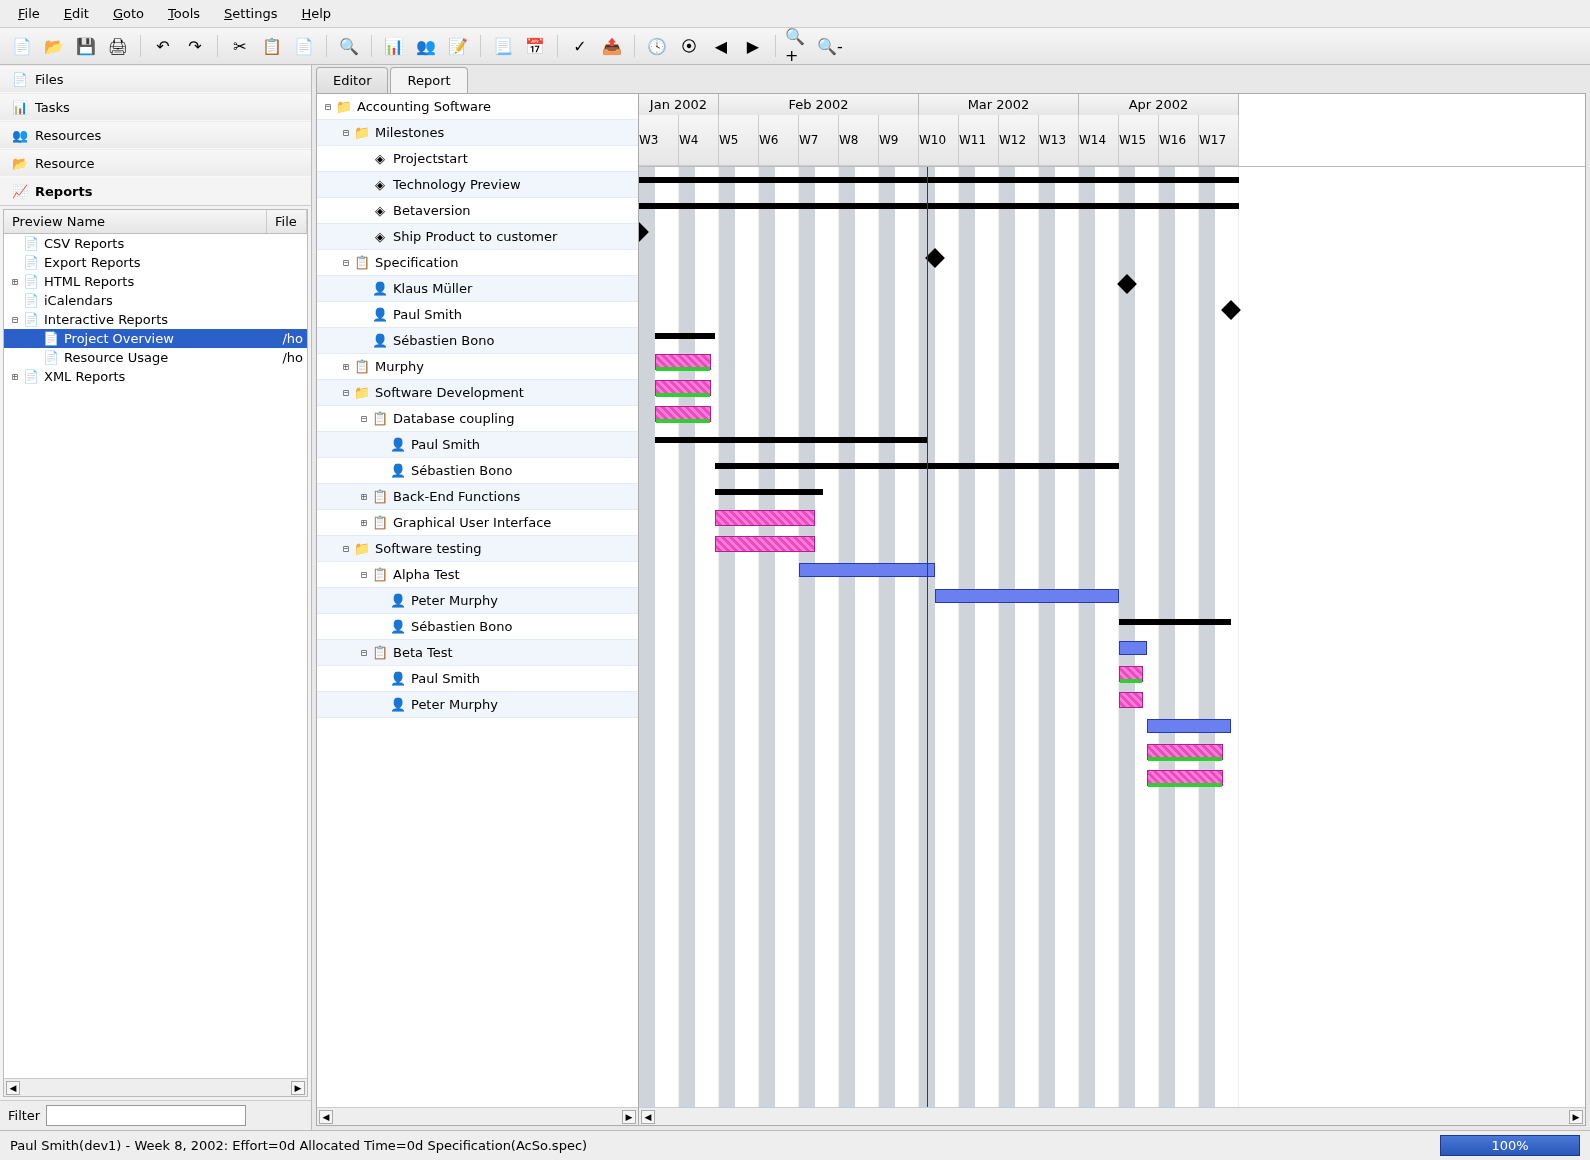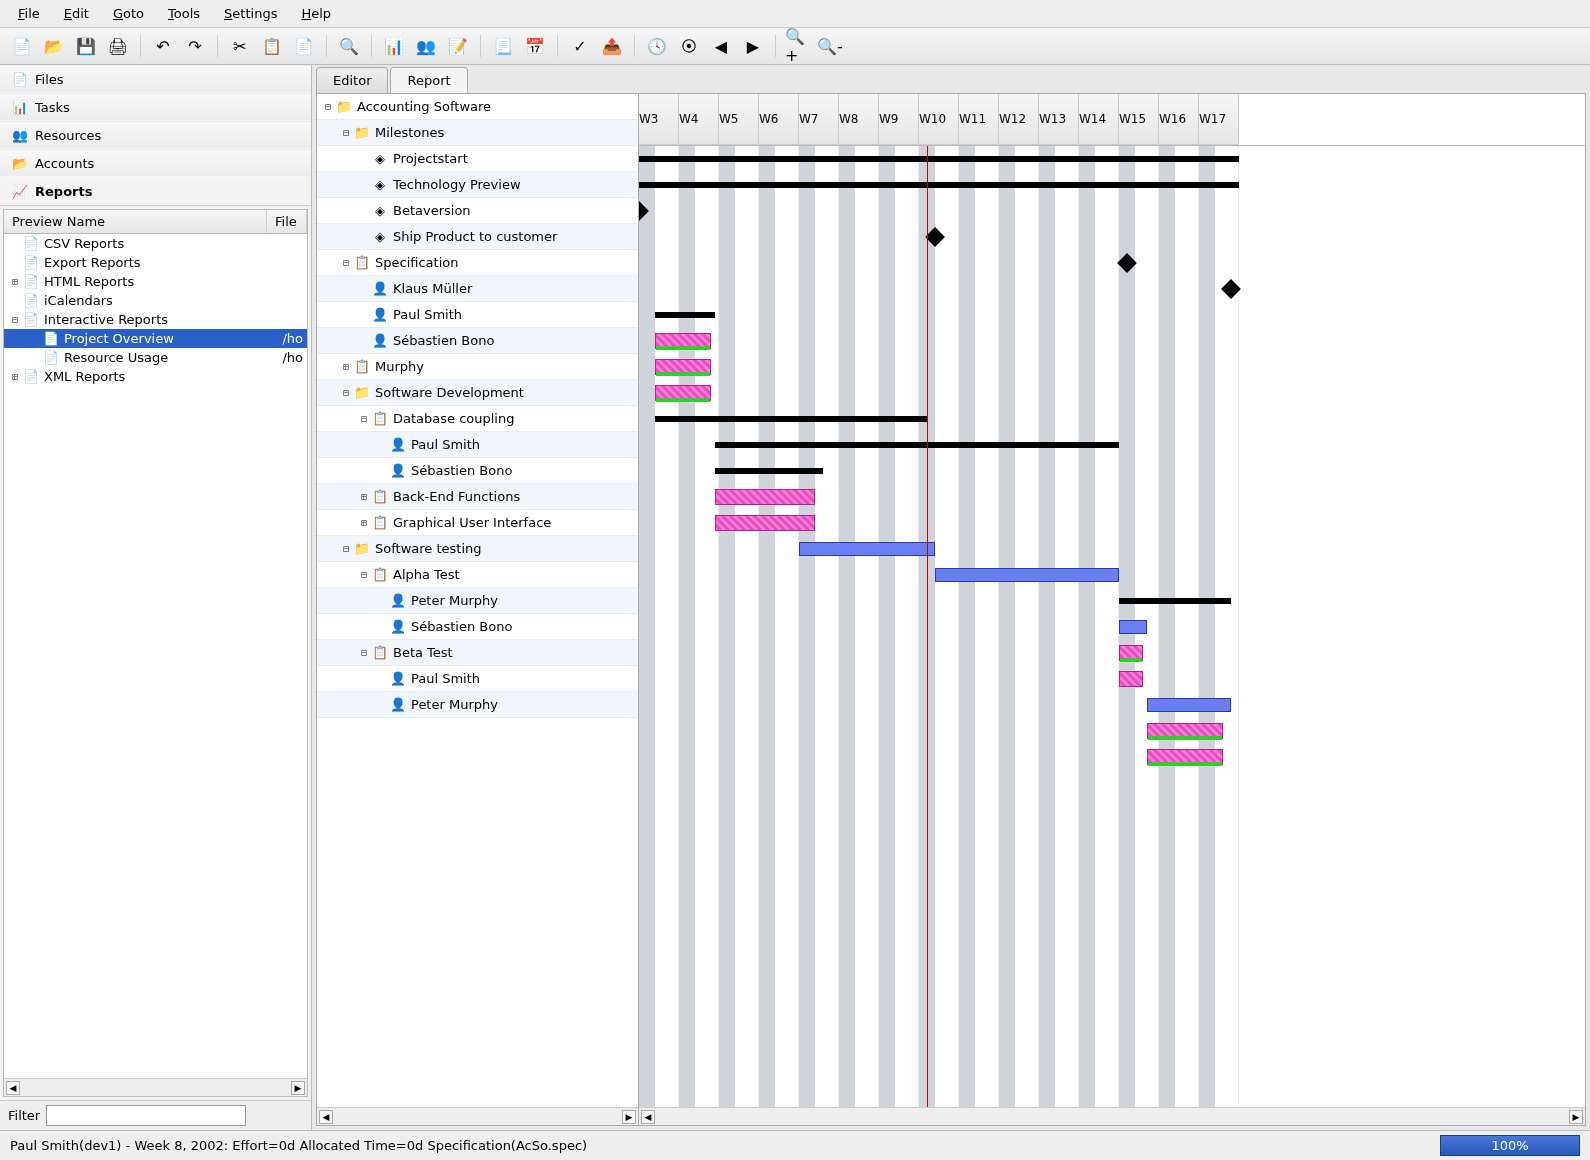--- a/index.html
+++ b/index.html
@@ -116,21 +116,21 @@
         <div class="navitem">
           <span class="ic">📊</span>
           <span>Tasks</span>
         </div>
         <div class="navitem">
           <span class="ic">👥</span>
           <span>Resources</span>
         </div>
         <div class="navitem">
           <span class="ic">📂</span>
-          <span>Accounts</span>
+          <span>Resource</span>
         </div>
         <div class="navitem sel">
           <span class="ic">📈</span>
           <span>Reports</span>
         </div>
       </div>
     <div class="reportpanel">
       <div class="reporthdr">
         <div class="col" style="flex:1">Preview Name</div>
         <div class="col" style="width:40px">File</div>
@@ -321,20 +321,26 @@
             </div>
           </div>
         <div class="sbscroll">
           <span class="arr">◀</span>
           <span class="arr">▶</span>
         </div>
       </div>
 
       <div class="gantt">
         <div class="ghdr">
+          <div class="grow" id="monthrow">
+              <div class="gmonth" style="flex: 0 0 80px;">Jan 2002</div>
+              <div class="gmonth" style="flex: 0 0 200px;">Feb 2002</div>
+              <div class="gmonth" style="flex: 0 0 160px;">Mar 2002</div>
+              <div class="gmonth" style="flex: 0 0 160px;">Apr 2002</div>
+            </div>
           <div class="grow" id="weekrow">
               <div class="gcell">W3</div>
               <div class="gcell">W4</div>
               <div class="gcell">W5</div>
               <div class="gcell">W6</div>
               <div class="gcell">W7</div>
               <div class="gcell">W8</div>
               <div class="gcell">W9</div>
               <div class="gcell">W10</div>
               <div class="gcell">W11</div>

